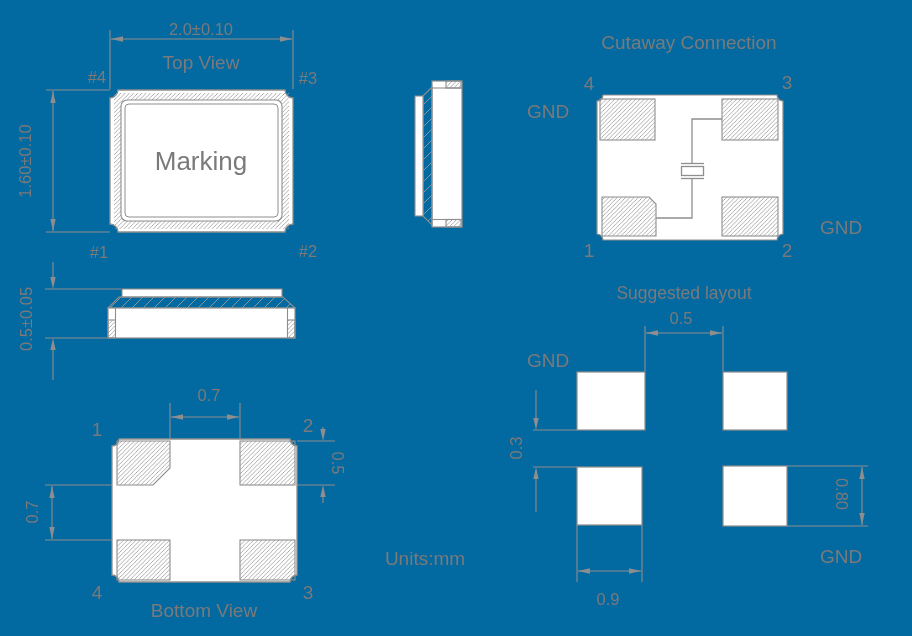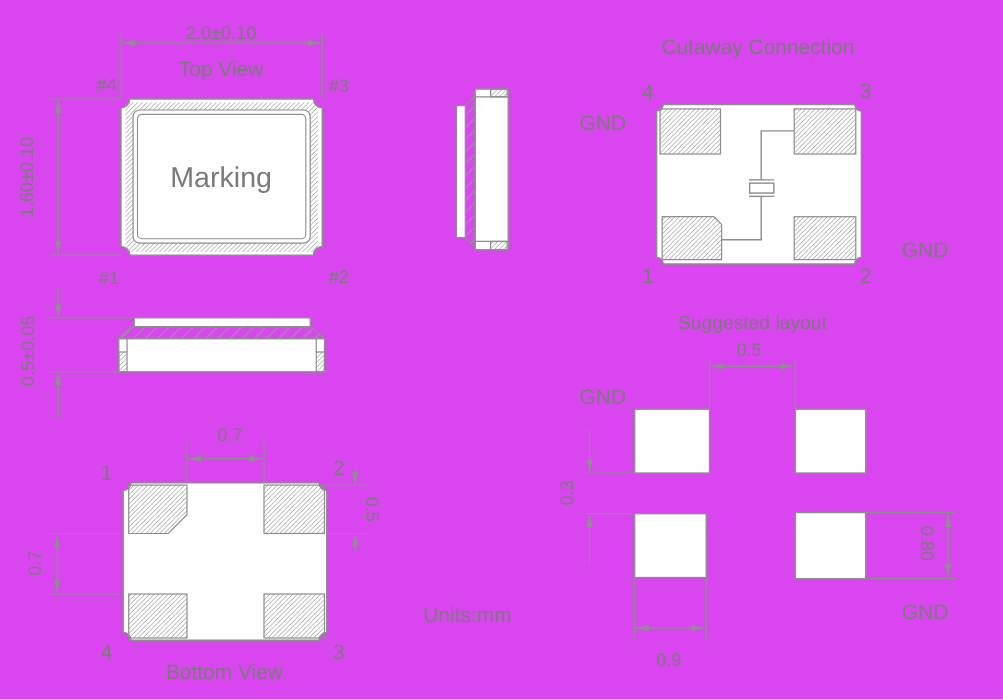--- a/index.html
+++ b/index.html
@@ -1,16 +1,16 @@
 <!DOCTYPE html>
 <html><head>
 <meta charset="utf-8">
 <style>
   html,body{margin:0;padding:0;background:#ffffff;}
-  .page{width:912px;height:636px;position:relative;background:#d946ef;overflow:hidden;
+  .page{width:912px;height:636px;position:relative;background:#0369a1;overflow:hidden;
         font-family:"Liberation Sans", sans-serif;text-decoration:underline;}
   svg text{font-family:"Liberation Sans", sans-serif;fill:#7a7a7a;}
   .t17{font-size:16.5px;}
   .t19{font-size:19px;}
   .t26{font-size:26px;}
   .t175{font-size:17.5px;}
 </style>
 </head>
 <body>
 

